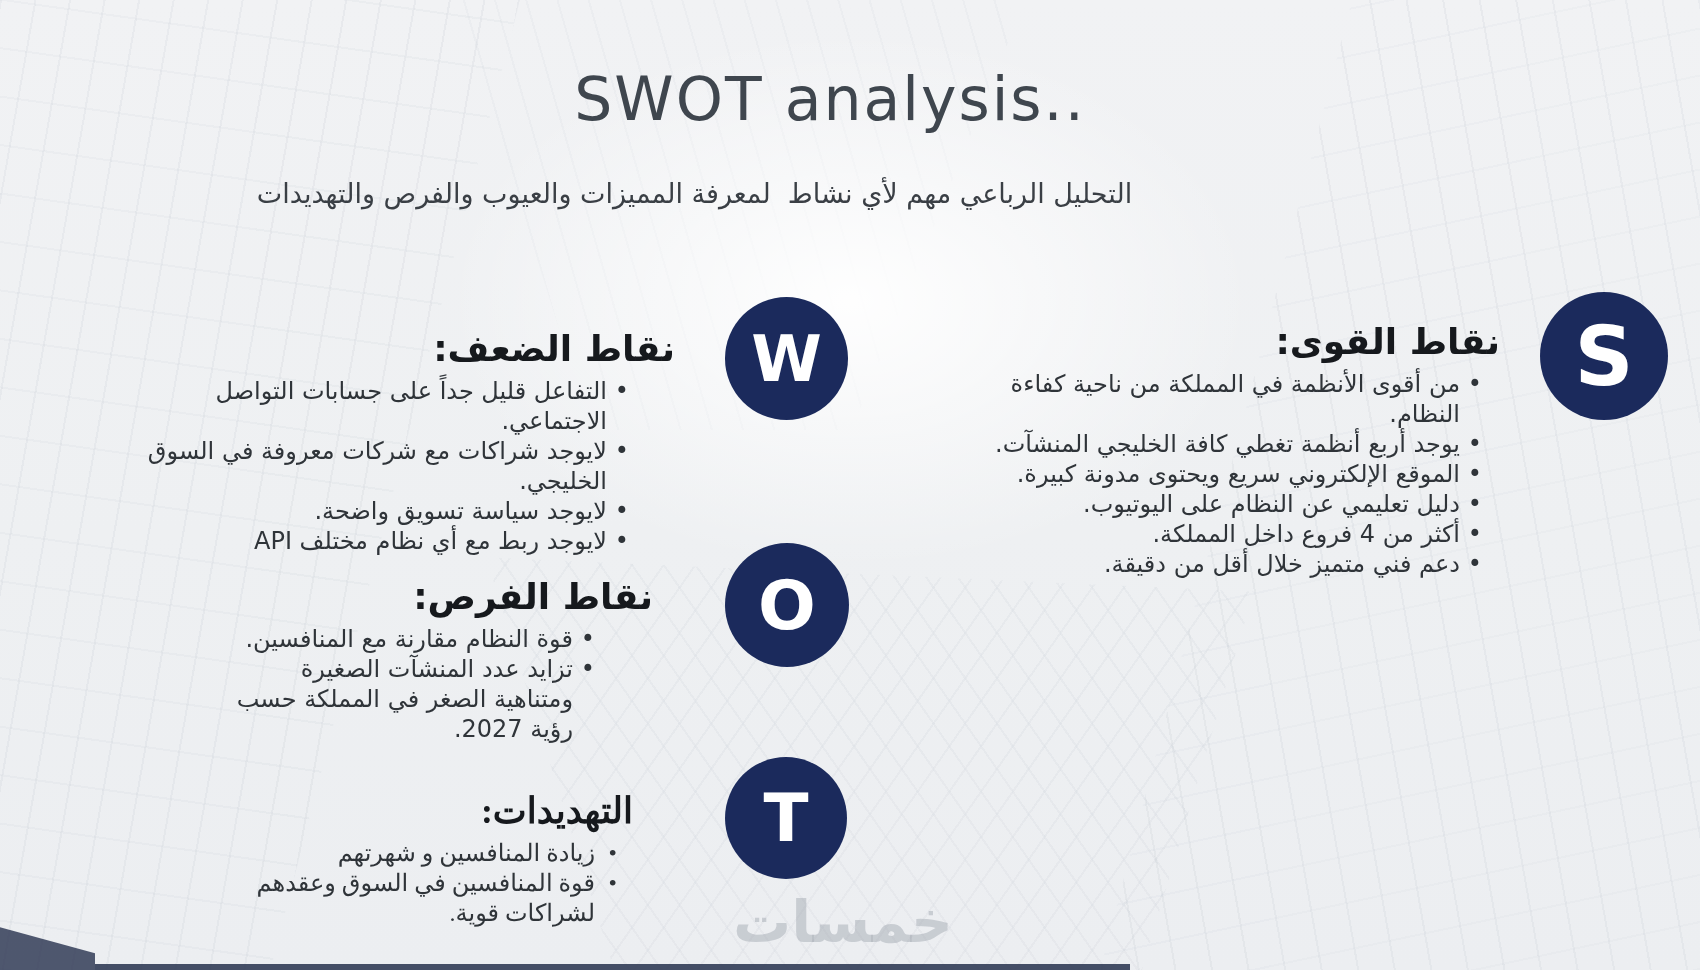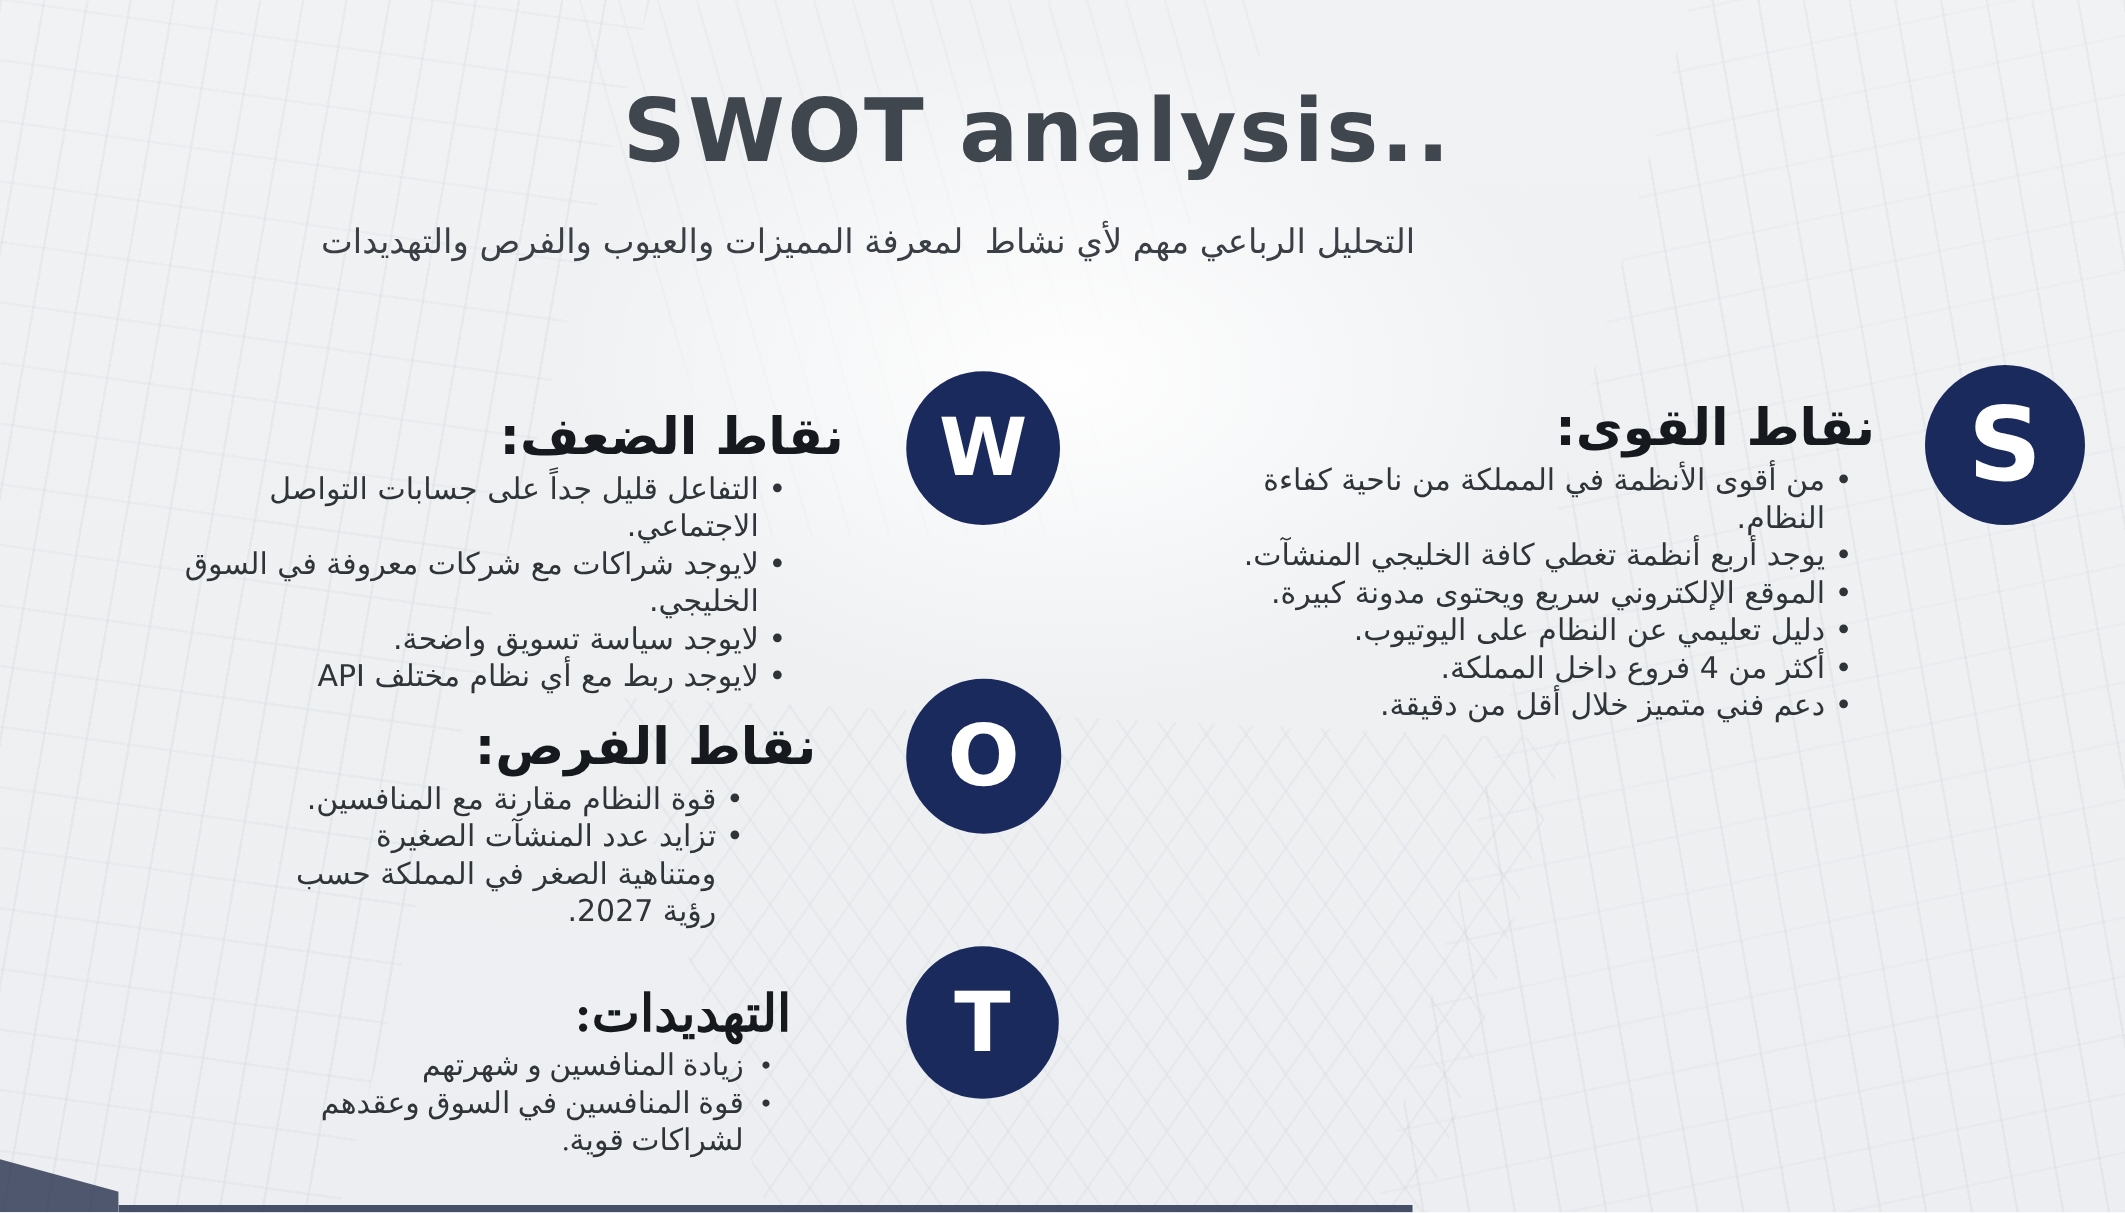--- a/index.html
+++ b/index.html
@@ -30,27 +30,27 @@
     clip-path:polygon(18% 100%,2% 4%,98% 12%,84% 100%); }
   .bg-glow { left:430px; top:20px; width:840px; height:560px;
     background:radial-gradient(ellipse at center, rgba(255,255,255,.95) 0%, rgba(255,255,255,0) 68%); }
   .edge-bar { position:absolute; left:95px; bottom:0; width:1035px; height:6px;
     background:#27314e; opacity:.85; }
   .corner-shape { position:absolute; left:0; bottom:0; width:95px; height:52px;
     background:#27314e; opacity:.8; clip-path:polygon(0 18%,100% 68%,100% 100%,0 100%); }
 
   
   .title { position:absolute; top:64px; left:0; width:1660px; text-align:center;
-    font-size:70px; font-weight:700; color:#3f464e; letter-spacing:2px; }
+    font-size:60px; font-weight:400; color:#3f464e; letter-spacing:2px; }
   .subtitle { position:absolute; top:178px; left:0; width:1389px; text-align:center;
     direction:rtl; font-size:27px; color:#3a3f45; white-space:pre-wrap; }
 
   
   .section { position:absolute; direction:rtl; text-align:right; }
-  .section h2 { margin:0 0 8px 0; font-size:41px; line-height:38px; font-weight:700; color:#16191d; }
+  .section h2 { margin:0 0 8px 0; font-size:36px; line-height:38px; font-weight:700; color:#16191d; }
   .section ul { margin:0; padding:0; list-style:none; }
   .section li { position:relative; padding-right:24px; font-size:24px; line-height:30px; color:#2f3439; }
   .section li::before { content:"\2022"; position:absolute; right:2px; top:0; color:#2f3439; }
 
   .sec-strengths     { top:323px; right:200px;  width:550px; }
   .sec-strengths ul  { padding-right:16px; }
   .sec-weaknesses    { top:330px; right:1025px; width:530px; }
   .sec-weaknesses ul { padding-right:44px; }
   .sec-opportunities { top:578px; right:1047px; width:420px; }
   .sec-opportunities ul { padding-right:56px; }
@@ -129,14 +129,15 @@
     <span>T</span>
   </div>
   <div class="section sec-threats">
     <h2>التهديدات:</h2>
     <ul>
         <li>زيادة المنافسين و شهرتهم</li>
         <li>قوة المنافسين في السوق وعقدهم لشراكات قوية.</li>
       </ul>
   </div>
 
+  <div class="watermark">خمسات</div>
 
 </div>
 
 </body></html>

